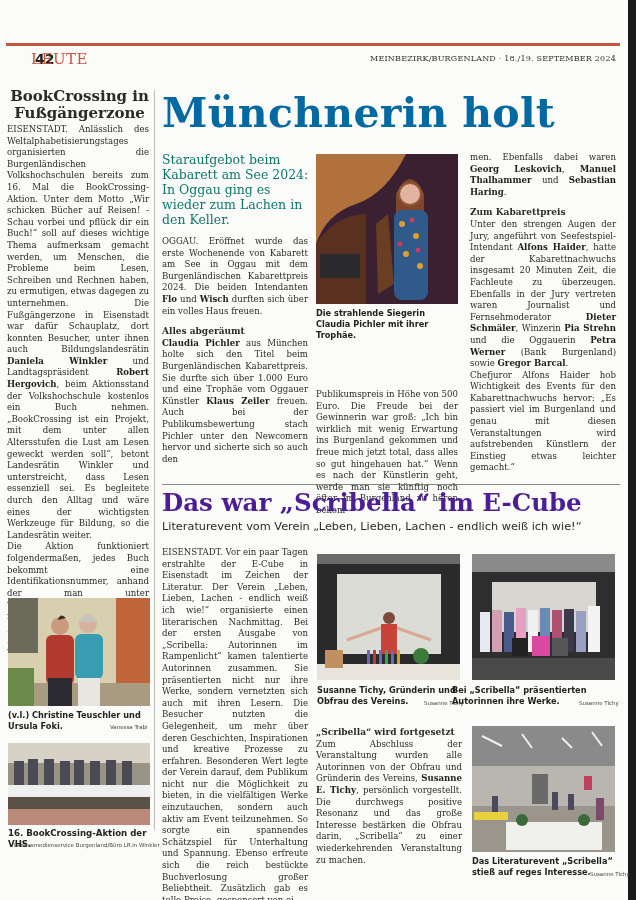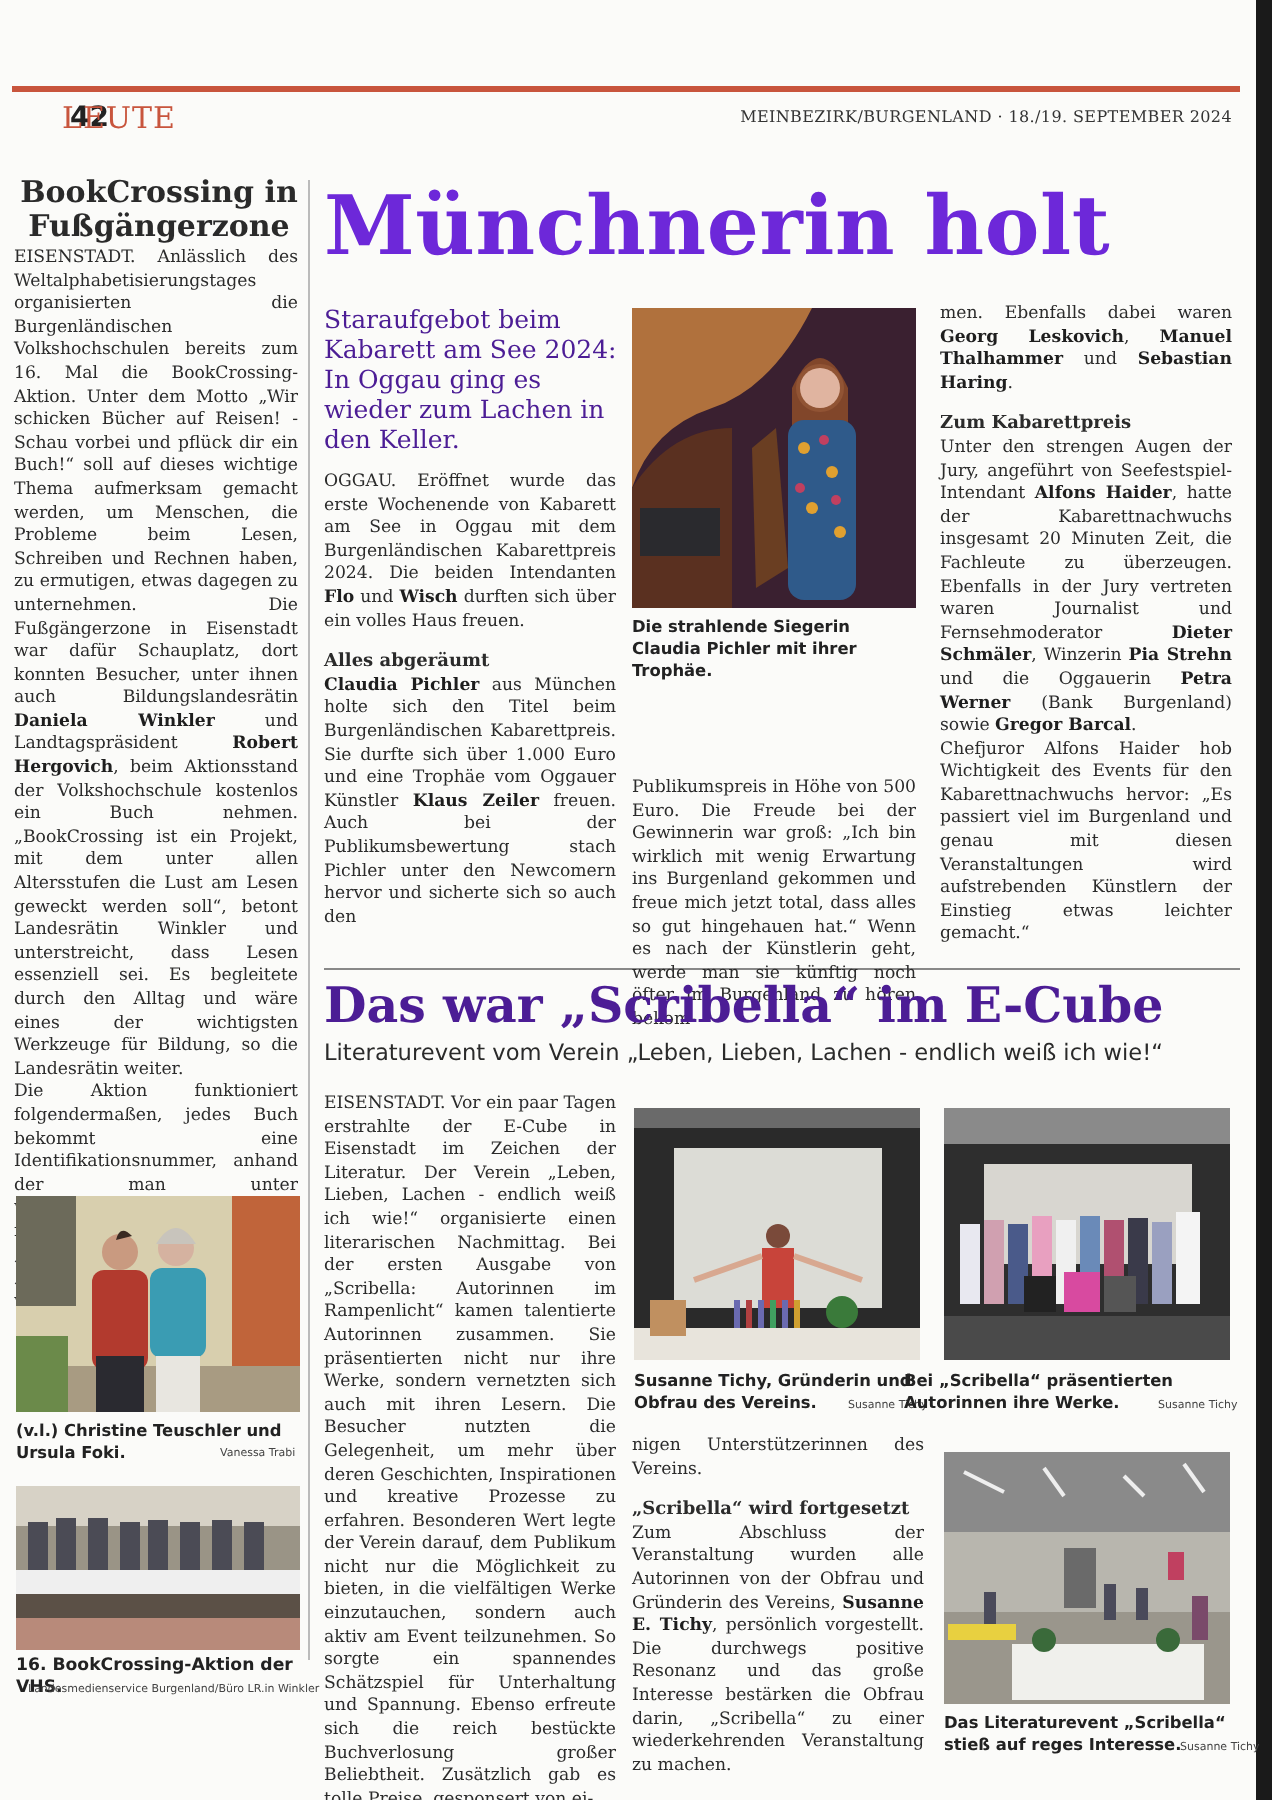--- a/index.html
+++ b/index.html
@@ -15,22 +15,22 @@
   .hrule { left:162px; top:484px; width:458px; height:1px; background:#888; }
 
   .col-text { font-family:"DejaVu Serif", serif; font-size:8.6px; line-height:11.6px; text-align:justify; hyphens:auto; color:#2b2b2b; }
   .col-text b { font-weight:bold; color:#1e1e1e; }
   .col-text p { margin:0; }
   .subhead { font-weight:bold; font-size:9px; margin-top:9px !important; }
 
   .side-title { left:7px; top:88px; width:145px; font-family:"DejaVu Serif", serif; font-weight:bold; font-size:15px; line-height:17px; color:#2a2a2a;text-align:center; }
   .side-body { left:7px; top:124px; width:142px; }
 
-  .headline1 { left:162px; top:88px; width:460px; font-family:"DejaVu Serif", serif; font-weight:bold; font-size:41px; line-height:50px; color:#6d28d9; letter-spacing:0.3px; }
-  .kicker { left:162px; top:152px; width:150px; font-family:"DejaVu Serif", serif; font-size:12.5px; line-height:15px; color:#4c1d95; }
+  .headline1 { left:162px; top:88px; width:460px; font-family:"DejaVu Serif", serif; font-weight:bold; font-size:41px; line-height:50px; color:#0369a1; letter-spacing:0.3px; }
+  .kicker { left:162px; top:152px; width:150px; font-family:"DejaVu Serif", serif; font-size:12.5px; line-height:15px; color:#0f766e; }
   .col1-body { left:162px; top:236px; width:146px; }
   .col2-body { left:316px; top:345px; width:142px;margin-top:44px; }
   .col3-body { left:470px; top:152px; width:146px; }
 
   .photo { background:#888; overflow:hidden; }
   .caption { font-family:"DejaVu Sans", sans-serif; font-weight:bold; font-size:8.2px; line-height:11px; color:#222; }
   .credit { font-family:"DejaVu Sans", sans-serif; font-size:5.5px; color:#444; }
 
   .headline2 { left:162px; top:488px; width:470px; font-family:"DejaVu Serif", serif; font-weight:bold; font-size:24.5px; line-height:30px; color:#4c1d95; }
   .deck2 { left:162px; top:520px; width:470px; font-family:"DejaVu Sans", sans-serif; font-size:11.3px; line-height:14px; color:#2a2a2a; }
@@ -201,23 +201,20 @@
         <rect x="60" y="82" width="18" height="20" fill="#d84aa0"></rect>
         <rect x="80" y="84" width="16" height="18" fill="#555"></rect>
     </g>
     <rect x="0" y="104" width="143" height="22" fill="#4a4a4a"></rect>
   </svg>
 </div>
 <div class="abs caption" style="left:452px;top:685px;width:142px;">Bei „Scribella“ präsentierten Autorinnen ihre Werke.</div>
 <div class="abs credit" style="left:579px;top:700px;">Susanne Tichy</div>
 
 <div class="abs s-col2 col-text">
-  <div>
-      <p><span>nigen Unterstützerinnen des Vereins.</span></p>
-    </div>
   <p class="subhead">„Scribella“ wird fortgesetzt</p>
   <div>
       <p><span>Zum Abschluss der Veranstaltung wurden alle Autorinnen von der Obfrau und Gründerin des Vereins, </span><b>Susanne E. Tichy</b><span>, persönlich vorgestellt. Die durchwegs positive Resonanz und das große Interesse bestärken die Obfrau darin, „Scribella“ zu einer wiederkehrenden Veranstaltung zu machen.</span></p>
     </div>
 </div>
 
 <div class="abs photo" style="left:472px;top:726px;width:143px;height:126px;">
   <svg width="143" height="126" viewBox="0 0 143 126">
     <rect width="143" height="126" fill="#c8c6be"></rect>
     <rect x="0" y="0" width="143" height="40" fill="#8a8a8a"></rect>

